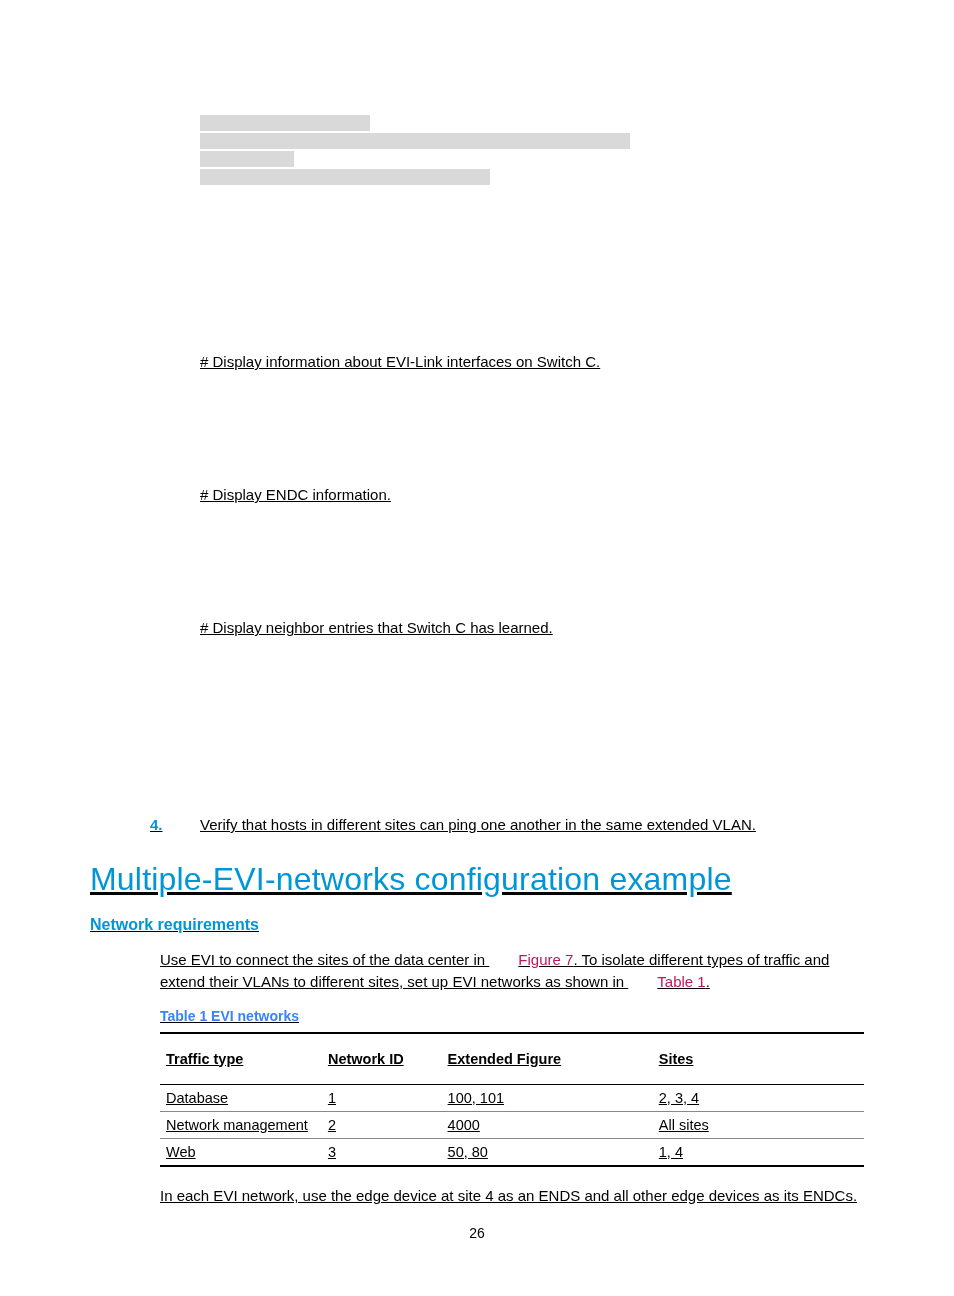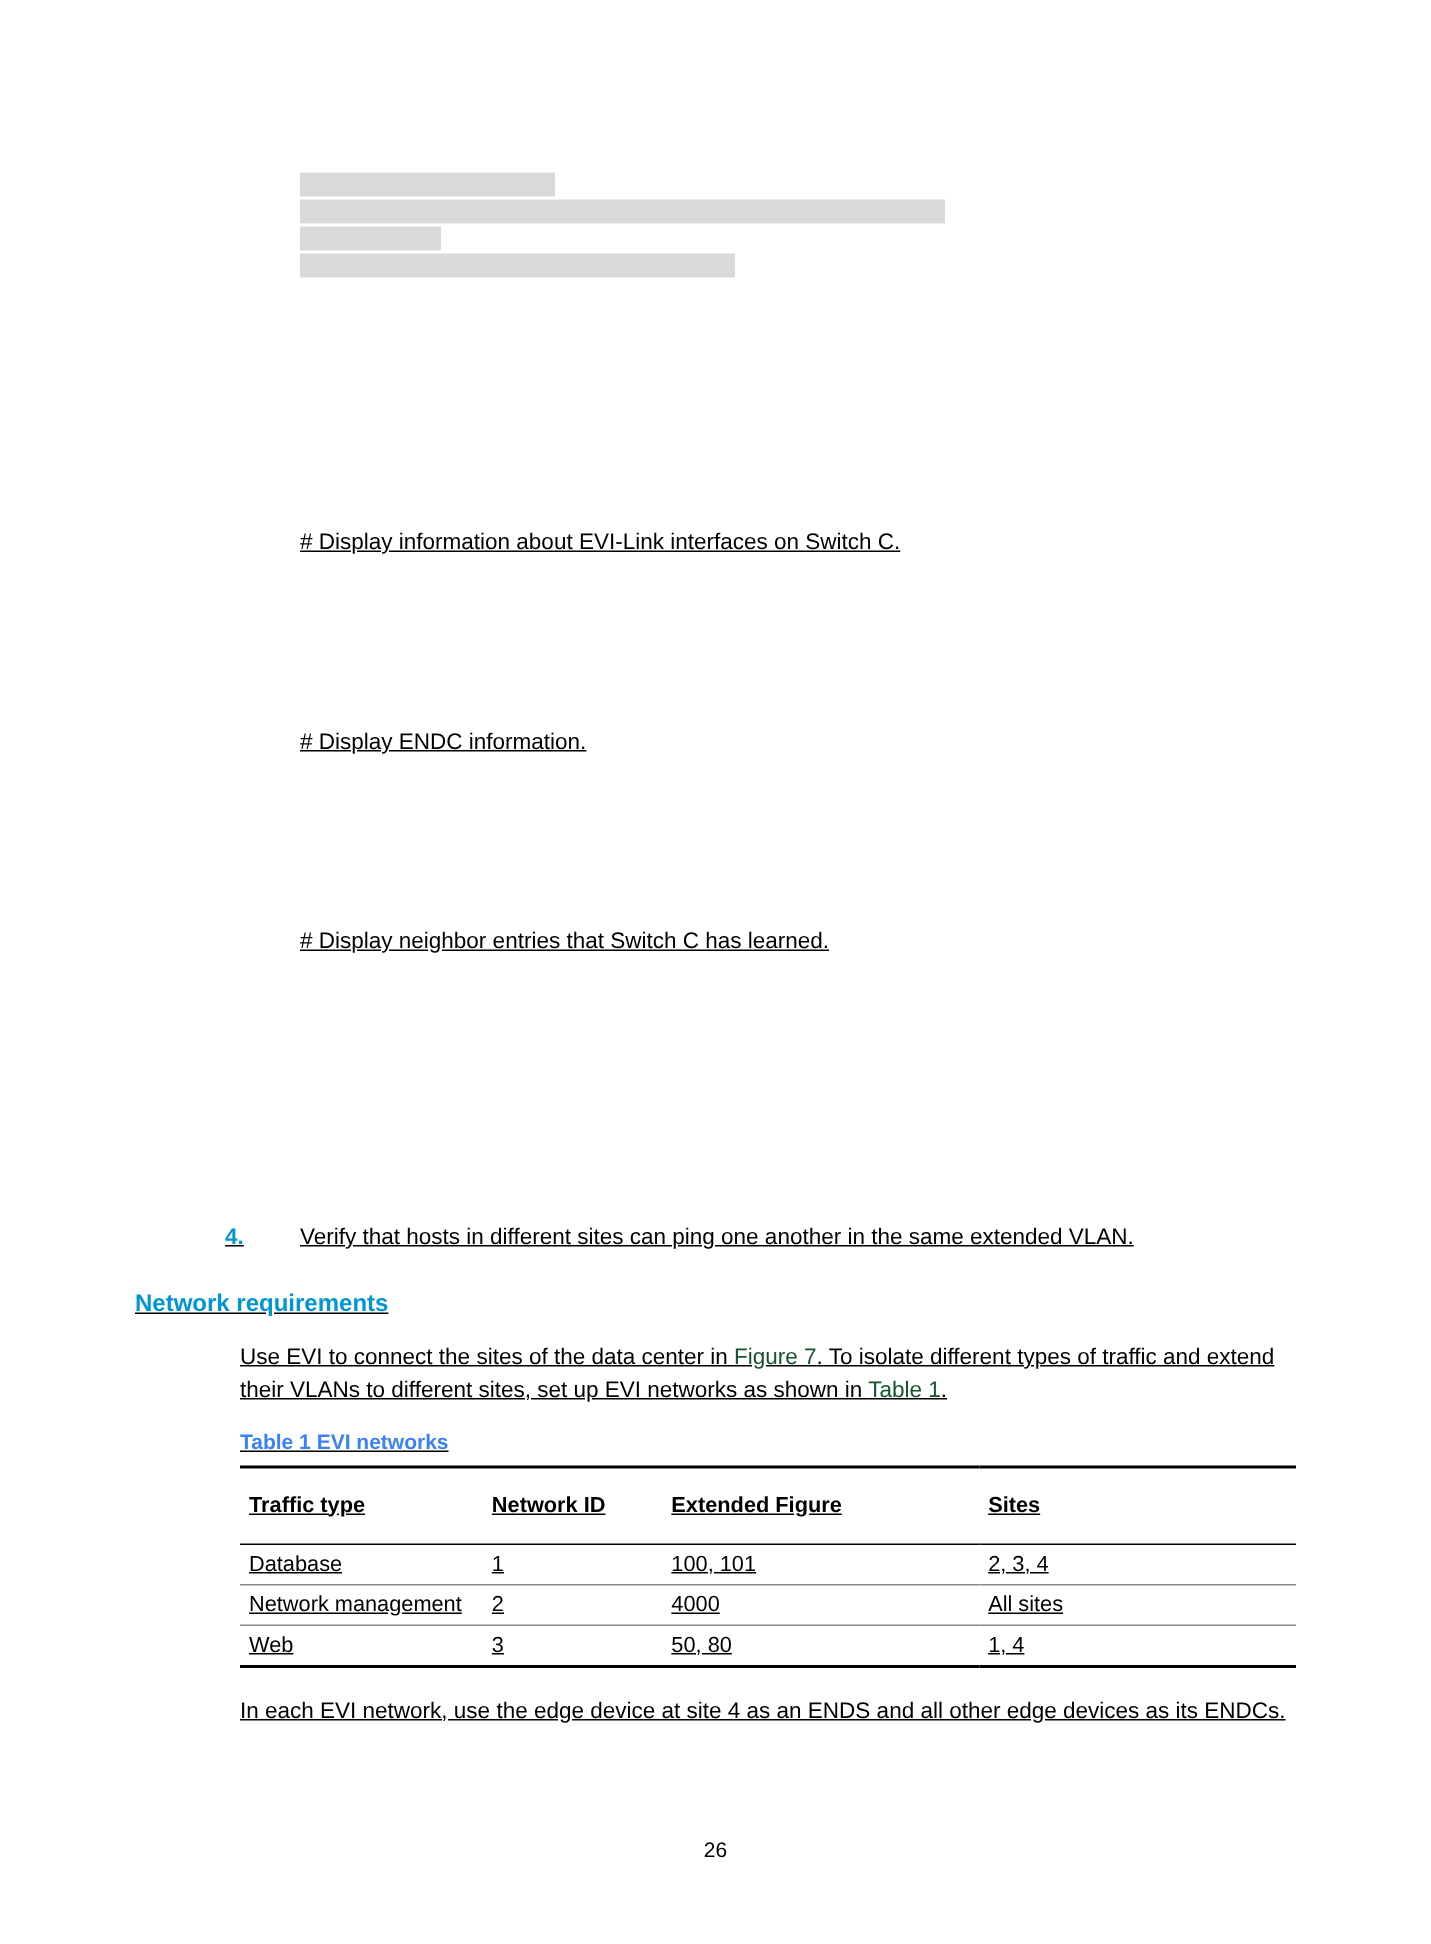--- a/index.html
+++ b/index.html
@@ -61,29 +61,30 @@
     color: #0096d6;
     font-weight: 300;
     font-size: 32px;
     margin: 28px 0 14px 0;
     letter-spacing: 0.2px;
   }
   h2.sub {
     color: #0096d6;
     font-weight: 700;
     font-size: 16px;
-    margin: 28px 0 8px 0;
+    margin: 18px 0 8px 0;
   }
   .intro {
     font-size: 15px;
     line-height: 1.45;
     margin-left: 70px;
   }
   .link {
-    color: #14532d;
+    color: #be185d;
+    margin-left: 29px;
   }
   .table-caption {
     color: #3b82f6;
     font-weight: 700;
     font-size: 14px;
     margin: 14px 0 8px 70px;
   }
   table.evi {
     border-collapse: collapse;
     width: calc(100% - 70px);
@@ -149,20 +150,21 @@
 
   <div class="body-text cmd"># Display neighbor entries that Switch C has learned.</div>
 
   <div class="spacer-150"></div>
 
   <div class="step-row">
     <span class="step-num">4.</span>
     <span class="step-text">Verify that hosts in different sites can ping one another in the same extended VLAN.</span>
   </div>
 
+  <h1 class="section">Multiple-EVI-networks configuration example</h1>
 
   <h2 class="sub">Network requirements</h2>
 
   <p class="intro">
     <span>Use EVI to connect the sites of the data center in </span><span class="link">Figure 7</span><span>. To isolate different types of traffic and extend their VLANs to different sites, set up EVI networks as shown in </span><span class="link">Table 1</span><span>.</span>
   </p>
 
   <div class="table-caption">Table 1 EVI networks</div>
 
   <table class="evi">

